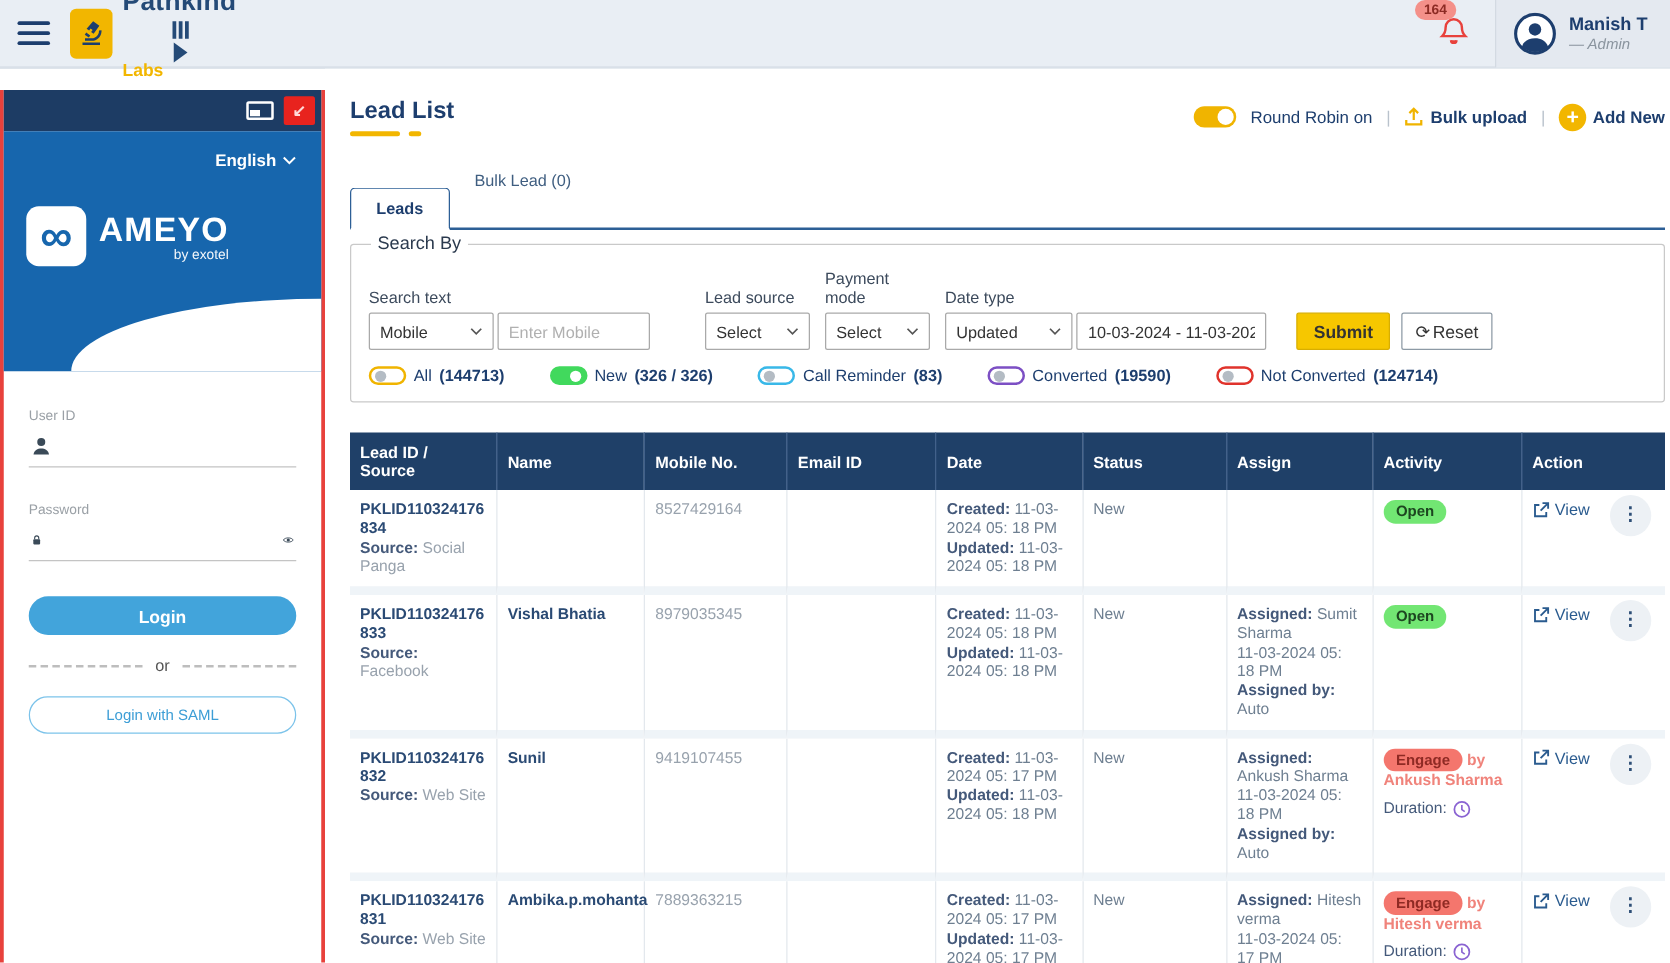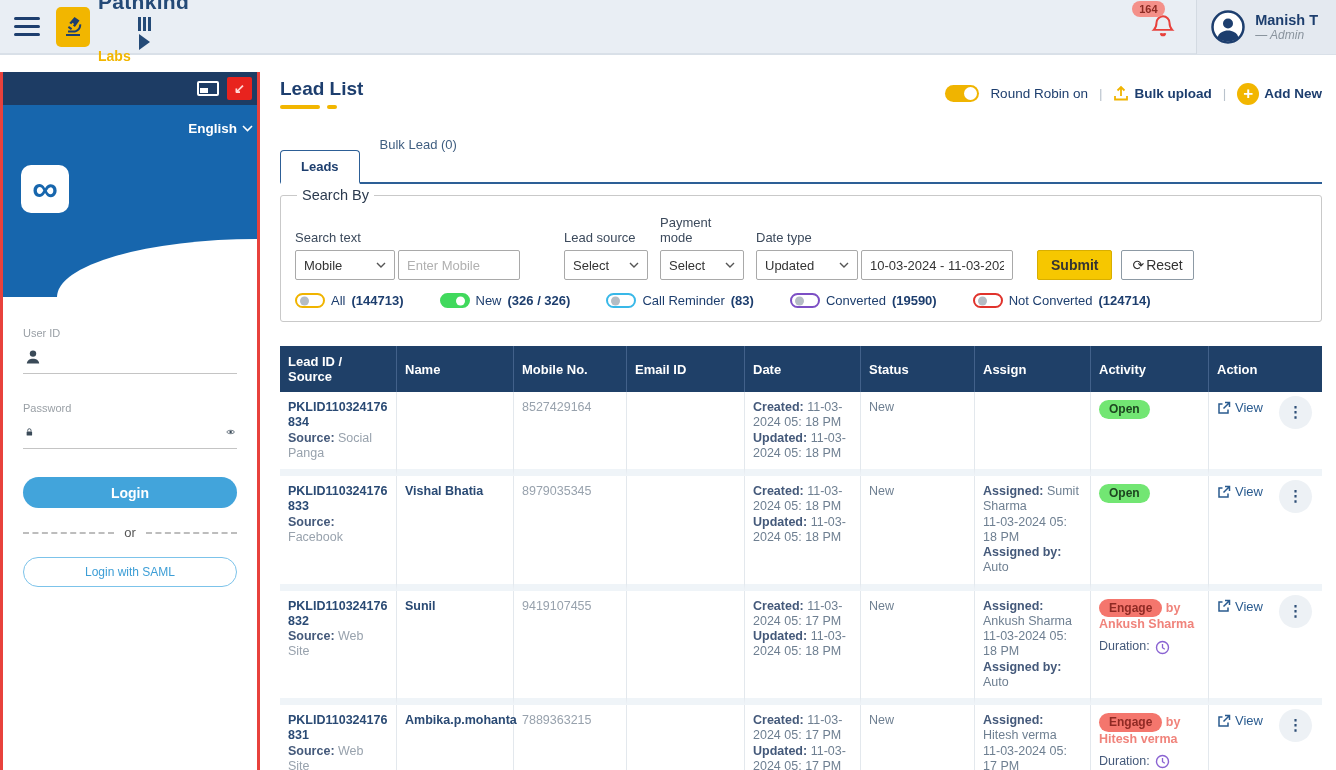--- a/index.html
+++ b/index.html
@@ -36,42 +36,42 @@
     border-left:3px solid #e8413c; border-right:3px solid #e8413c; }
   .side-strip { height:33px; background:#1d3c64; display:flex; align-items:center;
     justify-content:flex-end; gap:8px; padding-right:5px; }
   .win-icon { width:22px; height:15px; border:2px solid #fff; border-radius:2px; position:relative; cursor:pointer; }
   .win-icon i { position:absolute; left:1px; bottom:1px; width:8px; height:5px; background:#fff; display:block; }
   .red-btn { width:25px; height:23px; background:#e8231e; border-radius:2px; color:#ffd9d7;
     font-size:13px; font-weight:700; display:flex; align-items:center; justify-content:center; cursor:pointer; }
   .side-blue { height:192px; background:#1766ad; position:relative; overflow:hidden; }
   .side-blue::after { content:""; position:absolute; right:0; bottom:0; width:200px; height:58px;
     background:#fff; border-radius:100% 0 0 0; }
-  .lang { position:absolute; top:16px; right:4px; color:#fff; font-size:13.5px; font-weight:600;
+  .lang { position:absolute; top:16px; right:20px; color:#fff; font-size:13.5px; font-weight:600;
     display:flex; align-items:center; gap:5px; cursor:pointer; }
   .logo-row { display:flex; align-items:center; gap:10px; margin:60px 0 0 18px; }
   .infinity-box { width:48px; height:48px; background:#fff; border-radius:10px;
     display:flex; align-items:center; justify-content:center; font-size:36px; font-weight:700; color:#1766ad; }
   .ameyo { color:#fff; }
   .ameyo .t { font-size:27px; font-weight:800; letter-spacing:1px; }
   .ameyo .s { font-size:11px; text-align:right; opacity:.95; margin-top:-2px; }
   .login-form { padding:30px 20px 0 20px; }
   .f-label { font-size:11px; color:#9aa0a6; }
   .f-row { display:flex; align-items:center; gap:8px; border-bottom:1px solid #c4c4c4;
     padding:10px 2px 8px 2px; margin-bottom:28px; }
   .f-row input { border:none; outline:none; flex:1; font-size:13px; background:transparent; }
   .login-btn { width:100%; height:31px; border:none; border-radius:16px; background:#42a4db;
     color:#fff; font-size:14px; font-weight:700; cursor:pointer; font-family:inherit; }
   .or-row { display:flex; align-items:center; gap:10px; margin:17px 0; color:#555; font-size:13px; }
   .or-row .dash { flex:1; border-top:2px dashed #bdbdbd; }
   .saml-btn { width:100%; height:30px; border:1px solid #7cc3ea; border-radius:16px; background:#fff;
     color:#3d9ed6; font-size:12px; cursor:pointer; font-family:inherit; }
 
   
-  .main { position:absolute; top:55px; left:260px; right:0; bottom:0; background:#fff; padding:23px 14px 0 20px; }
+  .main { position:absolute; top:55px; left:260px; right:0; bottom:0; background:#fff; padding:23px 4px 0 20px; }
   .title-row { display:flex; align-items:center; justify-content:space-between; }
   .page-title { font-size:19px; font-weight:700; color:#1d3e6e; }
   .title-underline { display:flex; gap:7px; margin-top:5px; }
   .title-underline i { display:block; height:4px; border-radius:2px; background:#f2b600; }
   .title-underline .b1 { width:40px; } .title-underline .b2 { width:10px; }
   .toolbar { display:flex; align-items:center; gap:11px; font-size:13.5px; color:#1d3e6e;text-align:center; }
   .switch { width:34px; height:17px; border-radius:9px; background:#f0b400; position:relative; cursor:pointer; }
   .switch .knob { position:absolute; top:2px; right:2px; width:13px; height:13px; border-radius:50%; background:#fff; }
   .sep { color:#b9c2cc; }
   .tool-link { display:flex; align-items:center; gap:5px; font-weight:700; cursor:pointer; }
@@ -190,20 +190,24 @@
   </div>
   <div class="side-blue">
     <div class="lang">
       <span>English</span>
       <svg width="11" height="7" viewBox="0 0 11 7">
           <path d="M1 1l4.5 4.5L10 1" stroke="#fff" fill="none" stroke-width="1.6"></path>
         </svg>
     </div>
     <div class="logo-row">
       <div class="infinity-box">∞</div>
+      <div class="ameyo">
+        <div class="t">AMEYO</div>
+        <div class="s">by exotel</div>
+      </div>
     </div>
   </div>
   <div class="login-form">
     <div class="f-label">User ID</div>
     <div class="f-row">
       <svg width="16" height="16" viewBox="0 0 16 16">
           <circle cx="8" cy="4.6" r="3.2" fill="#3a4a58"></circle>
           <path d="M1.8 14.5c.5-3.4 3.2-4.8 6.2-4.8s5.7 1.4 6.2 4.8z" fill="#3a4a58"></path>
         </svg>
       <input type="text" style="">

